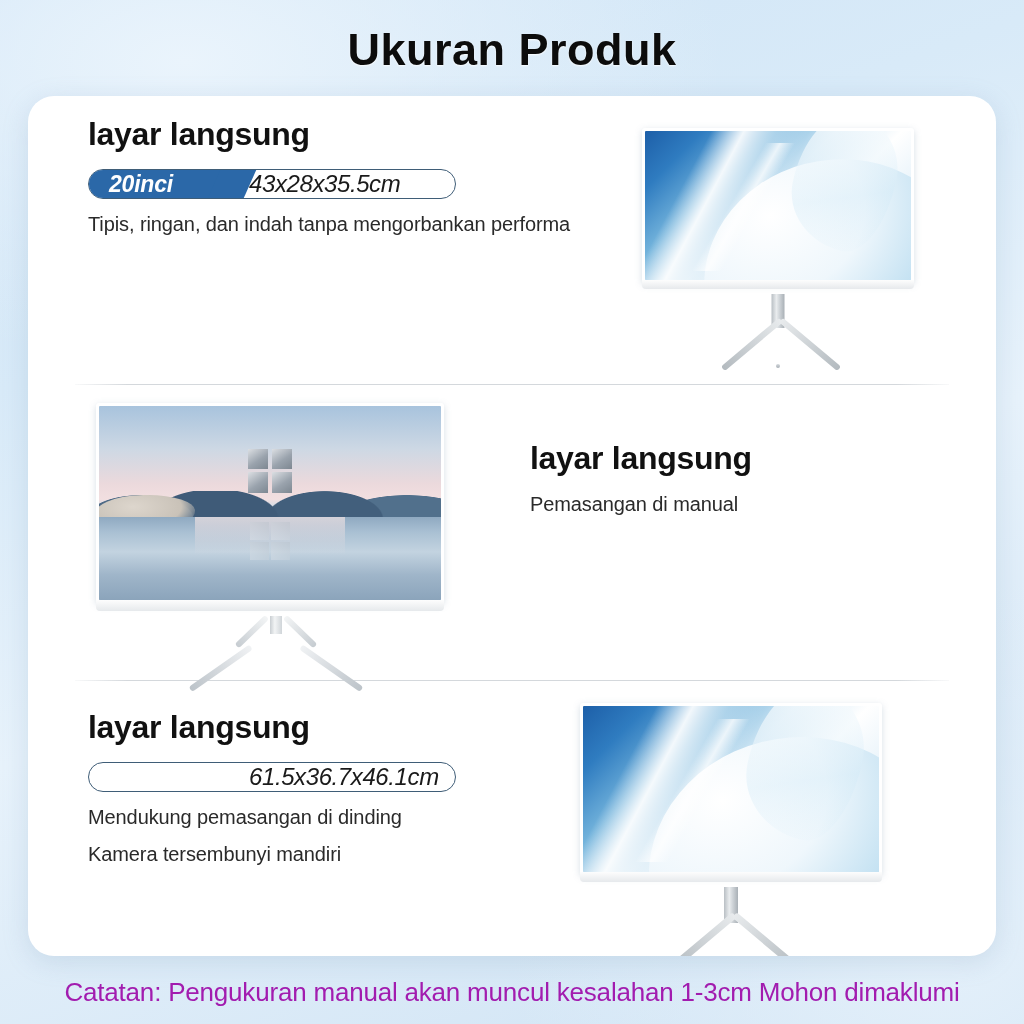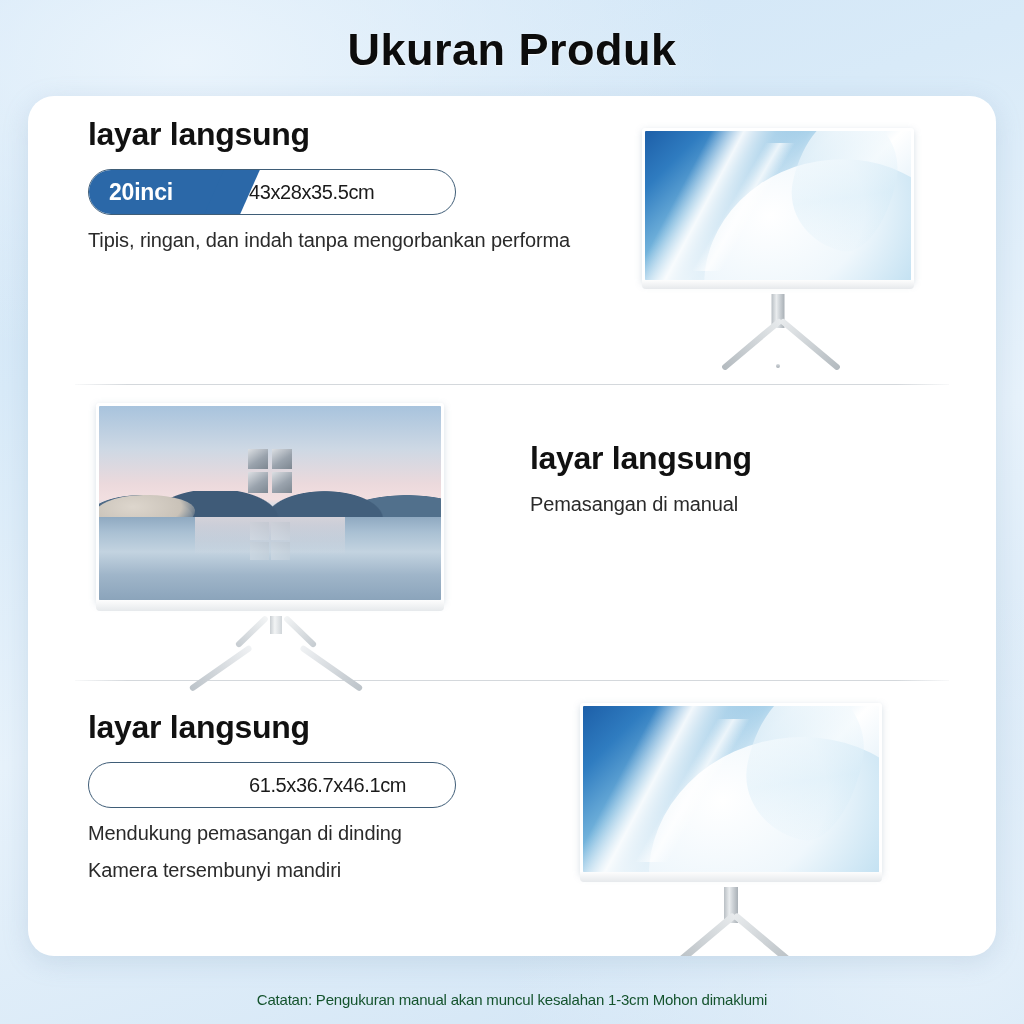--- a/index.html
+++ b/index.html
@@ -68,29 +68,30 @@
     font-size: 32px;
     font-weight: bold;
     color: #111111;
     letter-spacing: -0.3px;
     margin-bottom: 16px;
   }
 
   
   .spec-pill {
     position: relative;
-    height: 46px;
+    height: 30px;
     width: 368px;
     border: 1.6px solid #3f5d77;
     border-radius: 23px;
     background: #ffffff;
     margin-bottom: 13px;
     overflow: hidden;
     display: flex;
     align-items: center;
+    font-style: italic;
   }
   .spec-pill.wide { width: 370px; }
 
   .pill-badge {
     position: absolute;
     left: -2px; top: -2px;
     height: calc(100% + 4px);
     width: 146px;
     background: #2b68a8;
     border-radius: 24px 0 0 24px;
@@ -113,21 +114,21 @@
     color: #ffffff;
     font-size: 23px;
     font-weight: bold;
     letter-spacing: -0.2px;
     white-space: nowrap;
   }
 
   .pill-value {
     position: absolute;
     left: 160px;
-    font-size: 20px;
+    font-size: 24px;
     color: #1a1a1a;
     white-space: nowrap;
     letter-spacing: -0.4px;
   }
 
   .desc-line {
     font-size: 20px;
     color: #2a2a2a;
     margin-top: 14px;
     letter-spacing: -0.1px;
@@ -276,22 +277,22 @@
     background: linear-gradient(145deg, #e7eaee, #b5bec7);
     display: block;
   }
 
   
   .footer-note {
     position: absolute;
     left: 0; right: 0;
     bottom: 16px;
     text-align: center;
-    font-size: 15px;
-    color: #14532d;
+    font-size: 26px;
+    color: #a21caf;
     letter-spacing: -0.2px;
   }
 </style>
 </head>
 <body>
 
 <div class="page-title">Ukuran Produk</div>
 
 <div class="card">
 

